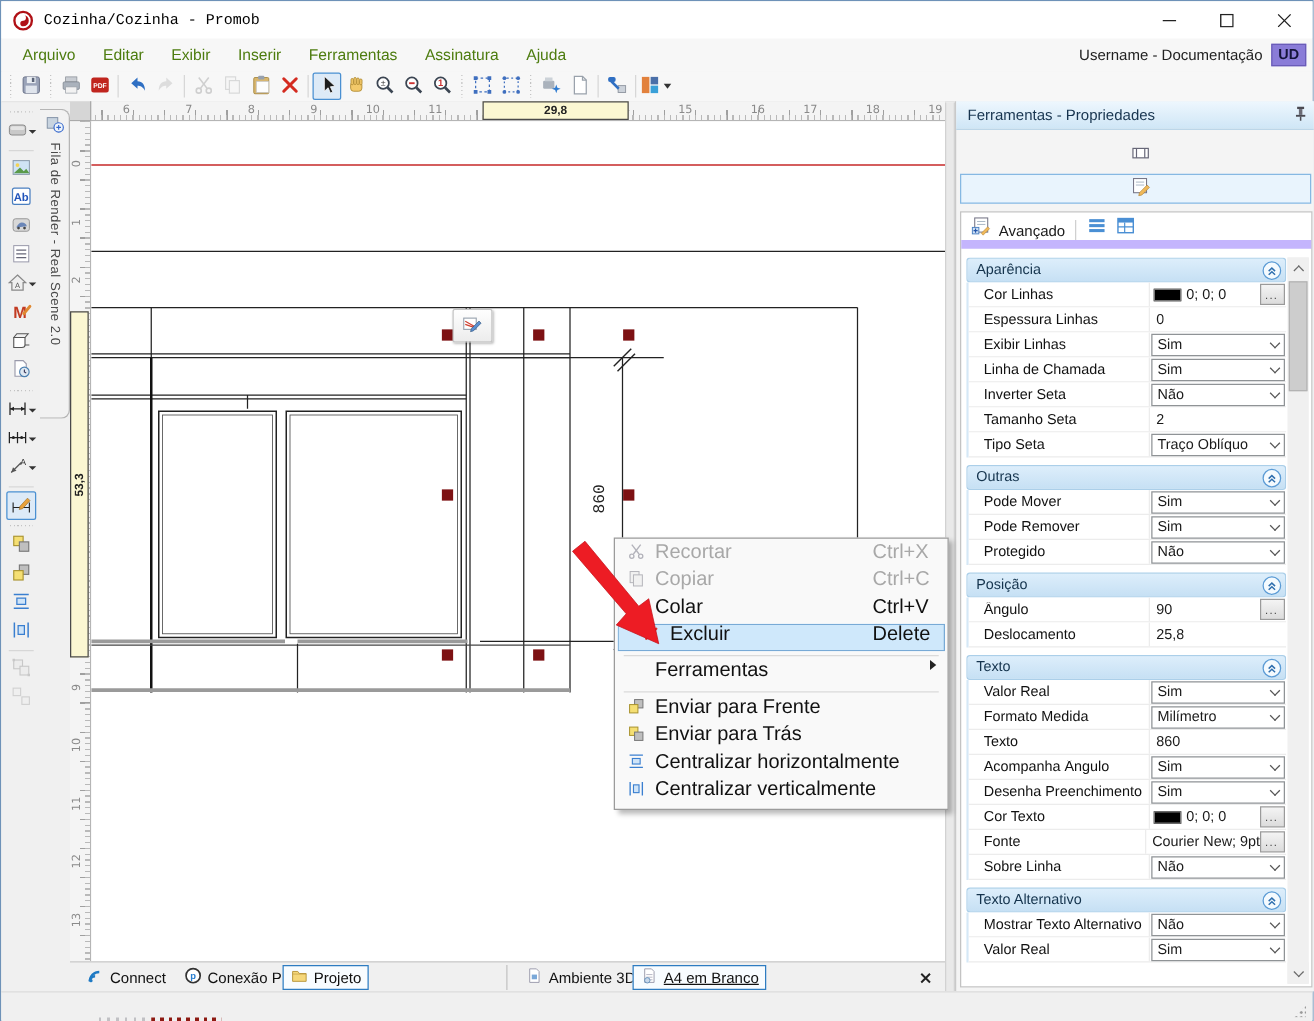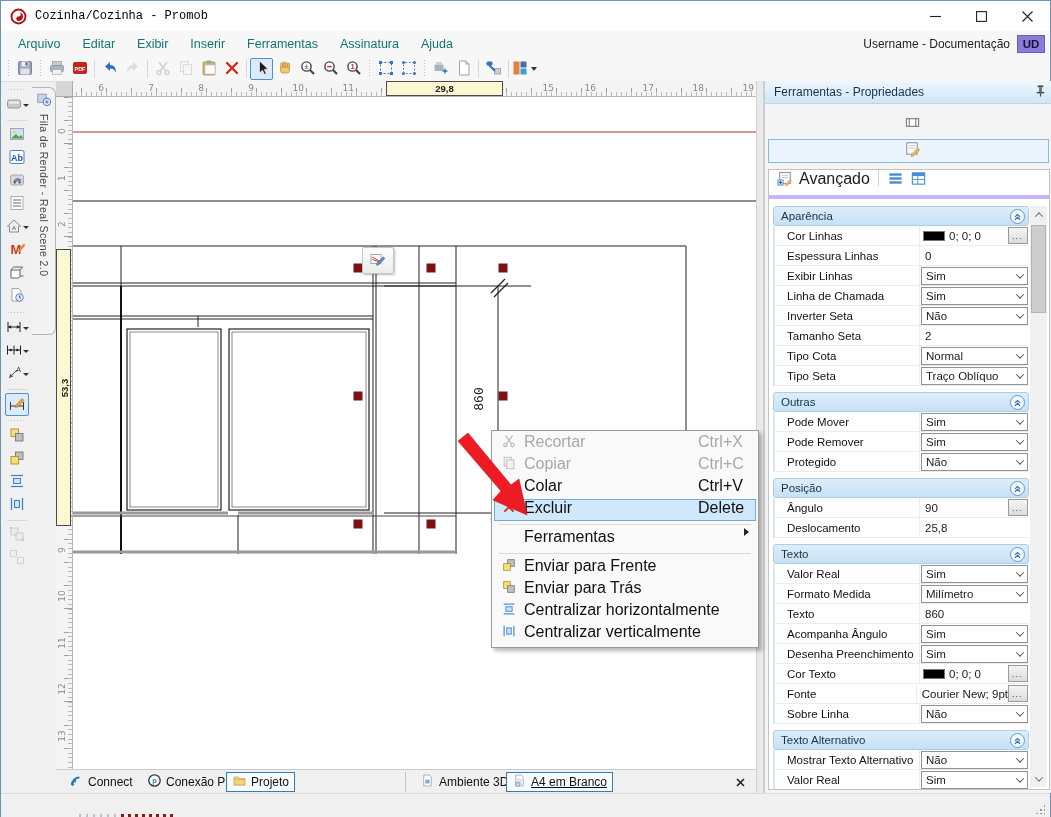--- a/index.html
+++ b/index.html
@@ -10,21 +10,21 @@
   
   #titlebar { position:absolute; left:0; top:0; width:100%; height:30px; background:#fff; display:flex; align-items:center;font-family:Liberation Mono, monospace; }
   #title-logo { margin-left:9px; width:17px; height:17px; }
   #title-text { margin-left:8px; font-size:12px; color:#000; }
   #win-controls { margin-left:auto; display:flex; height:100%; }
   .wc-btn { width:46px; height:100%; display:flex; align-items:center; justify-content:center; }
 
   
   #menubar { position:absolute; left:0; top:30px; width:100%; height:26px; background:#f7f7f7; display:flex; align-items:center; }
   #menu-items { display:flex; padding-left:6px; }
-  .menu-item { padding:0 11px; line-height:26px; font-size:12.5px; color:#0f766e;text-align:right; }
+  .menu-item { padding:0 11px; line-height:26px; font-size:12.5px; color:#4d7c0f;text-align:right; }
   #account { margin-left:auto; display:flex; align-items:center; }
   #account-name { font-size:12px; color:#222; margin-right:7px; }
   #avatar { width:28px; height:18px; background:#8a7cd8; border:1px solid #6a5cb8; color:#14143a; font-weight:bold; font-size:11.5px; display:flex; align-items:center; justify-content:center; margin-right:5px; }
 
   
   #toolbar { position:absolute; left:0; top:56px; width:100%; height:25px; background:#f7f7f7; border-bottom:1px solid #dfdfdf; display:flex; align-items:center; padding-left:3px; }
   .tbtn { width:23px; height:22px; display:flex; align-items:center; justify-content:center; border:1px solid transparent; border-radius:2px; position:relative; }
   .tbtn.active { border-color:#4a90d2; background:#ddeaf7; }
   .tbtn.disabled { opacity:.45; filter:grayscale(.9); }
   .tb-sep { width:1px; height:18px; background:#d7d7d7; margin:0 3px; }
@@ -75,21 +75,21 @@
   #splitter { position:absolute; left:755px; top:0; width:8px; height:711px; background:#e9e9e9; border-left:1px solid #d2d2d2; border-right:1px solid #d2d2d2; }
 
   
   #right-panel { position:absolute; left:763px; top:-1px; width:288px; height:712px; background:#f4f4f4; border-left:1px solid #c9c9c9; }
   #panel-header { position:absolute; left:0; top:0; width:288px; height:23px; background:linear-gradient(#eef7fe,#cfe6f6); border-bottom:1px solid #bcd6e8; display:flex; align-items:center; padding:0 6px 0 9px; }
   #panel-title { font-size:12px; color:#17344f; }
   #panel-pin { margin-left:auto; }
   .panel-view { position:absolute; left:3px; width:281px; height:24px; display:flex; align-items:center; gap:7px; padding-left:7px; font-size:12px; border:1px solid transparent;flex-direction:column; }
   .panel-view.selected { background:#e9f4fd; border-color:#86b8e2; }
   #panel-box { position:absolute; left:3px; top:88px; width:282px; height:621px; background:#fff; border:1px solid #c3c3c3; }
-  #advanced-bar { position:absolute; left:0; top:0; width:100%; height:29px; border-bottom:4px solid #c4b5fd; display:flex; align-items:flex-start; gap:6px; padding-left:7px; font-size:16px; }
+  #advanced-bar { position:absolute; left:0; top:0; width:100%; height:29px; border-bottom:7px solid #c4b5fd; display:flex; align-items:flex-end; gap:6px; padding-left:7px; font-size:12px; }
   .adv-sep { width:1px; height:16px; background:#d0d0d0; margin:0 2px; }
 
   #prop-grid { position:absolute; left:4px; top:36px; width:256px; height:583px; overflow:hidden; }
   .pg-sec { margin-bottom:6px; }
   .pg-head { height:20px; background:linear-gradient(#ddeefb,#c6e0f4); border:1px solid #abcfe9; border-radius:3px; display:flex; align-items:center; padding:0 3px 0 7px; font-size:11.5px; color:#14334d; }
   .pg-collapse { margin-left:auto; width:15px; height:15px; border-radius:50%; border:1px solid #5b9bd5; background:#f4fafe; display:flex; align-items:center; justify-content:center; }
   .pg-rows { border-left:2px solid #d5e8f6; }
   .pg-row { height:20px; display:flex; align-items:center; border-bottom:1px solid #ececec; background:#fff; }
   .pg-label { width:144px; padding-left:12px; font-size:11.5px; color:#111; white-space:nowrap; overflow:hidden; }
   .pg-val { flex:1; height:100%; display:flex; align-items:center; border-left:1px solid #ececec; padding:1px 1px; }
@@ -100,21 +100,21 @@
   .pv-swatch { width:22px; height:10px; background:#000; border:1px solid #777; margin:0 4px 0 2px; flex:none; }
 
   #prop-scrollbar { position:absolute; right:2px; top:36px; width:17px; height:581px; background:#f0f0f0; }
   .sb-btn { position:absolute; left:0; width:17px; height:17px; background:#f0f0f0; display:flex; align-items:center; justify-content:center; }
   .sb-chev { width:6px; height:6px; border-right:1.4px solid #6a6a6a; border-bottom:1.4px solid #6a6a6a; }
   #sb-thumb { position:absolute; left:1px; top:19px; width:15px; height:88px; background:#cdcdcd; border:1px solid #b3b3b3; }
 
   
   #context-menu { position:absolute; left:490px; top:429px; width:268px; background:#f9f9f9; border:1px solid #9b9b9b; box-shadow:3px 3px 4px rgba(0,0,0,.28); padding:2px; z-index:40; }
   .cm-item { height:22px; display:flex; align-items:flex-start; font-size:16px; color:#111; position:relative; }
-  .cm-item.selected { background:#cfe8fb; box-shadow:inset 0 0 0 1px #78aad6; }
+  .cm-item.selected { background:#cfe8fb; box-shadow:inset 0 0 0 1px #78aad6;padding-left:12px; }
   .cm-item.disabled { color:#a8a8a8; }
   .cm-icon { width:30px; display:flex; align-items:center; justify-content:center; flex:none; }
   .cm-label { flex:1; }
   .cm-short { width:58px; text-align:left; padding-right:10px; }
   .cm-sub { position:absolute; right:7px; width:0; height:0; border-top:4px solid transparent; border-bottom:4px solid transparent; border-left:5px solid #222; }
   .cm-sep { height:1px; background:#dadada; margin:3px 5px; }
 
   #arrow-overlay { position:absolute; left:440px; top:420px; z-index:50; pointer-events:none; }
 
   
@@ -506,21 +506,21 @@
       <span class="rt-num" style="left: 32px;">6</span>
           <span class="rt-num" style="left: 82px;">7</span>
           <span class="rt-num" style="left: 132px;">8</span>
           <span class="rt-num" style="left: 182px;">9</span>
           <span class="rt-num" style="left: 232px;">10</span>
           <span class="rt-num" style="left: 282px;">11</span>
           <span class="rt-num" style="left: 332px;">12</span>
           <span class="rt-num" style="left: 382px;">13</span>
           <span class="rt-num" style="left: 432px;">14</span>
           <span class="rt-num" style="left: 482px;">15</span>
-          <span class="rt-num" style="left: 524px;">16</span>
+          <span class="rt-num" style="left: 540px;">16</span>
           <span class="rt-num" style="left: 582px;">17</span>
           <span class="rt-num" style="left: 632px;">18</span>
           <span class="rt-num" style="left: 682px;">19</span>
           <div id="rt-highlight">
             <span>29,8</span>
           </div>
         </div>
       <div id="ruler-corner"></div>
       <div id="ruler-left">
 
@@ -767,29 +767,20 @@
                     </span>
                   </div>
                 </div>
                 <div class="pg-row">
                   <div class="pg-label">Tamanho Seta</div>
                   <div class="pg-val">
                     <span class="pv-text">2</span>
                   </div>
                 </div>
                 <div class="pg-row">
-                  <div class="pg-label">Tipo Cota</div>
-                  <div class="pg-val">
-                    <span class="pv-dd">
-                      <span>Normal</span>
-                      <span class="dd-chev"></span>
-                    </span>
-                  </div>
-                </div>
-                <div class="pg-row">
                   <div class="pg-label">Tipo Seta</div>
                   <div class="pg-val">
                     <span class="pv-dd">
                       <span>Traço Oblíquo</span>
                       <span class="dd-chev"></span>
                     </span>
                   </div>
                 </div>
               </div>
             </div>

